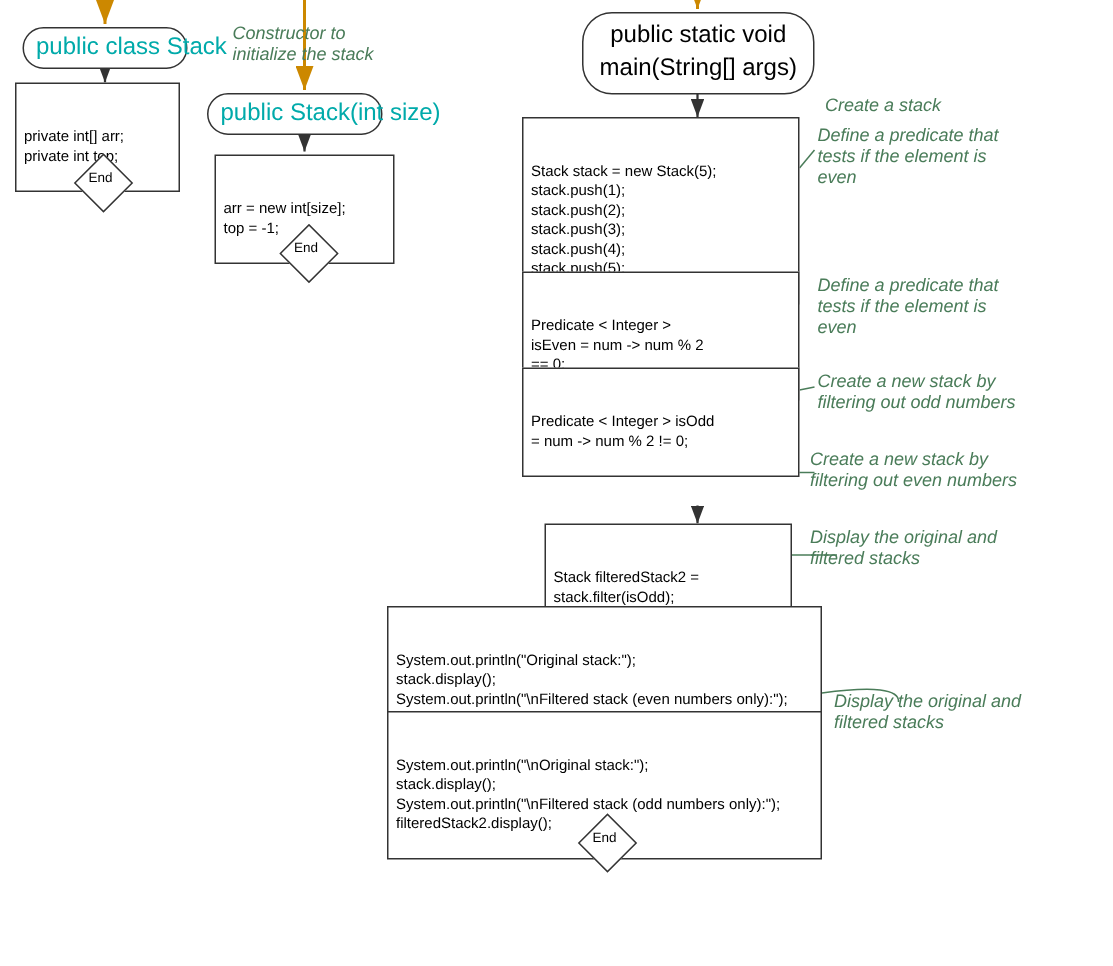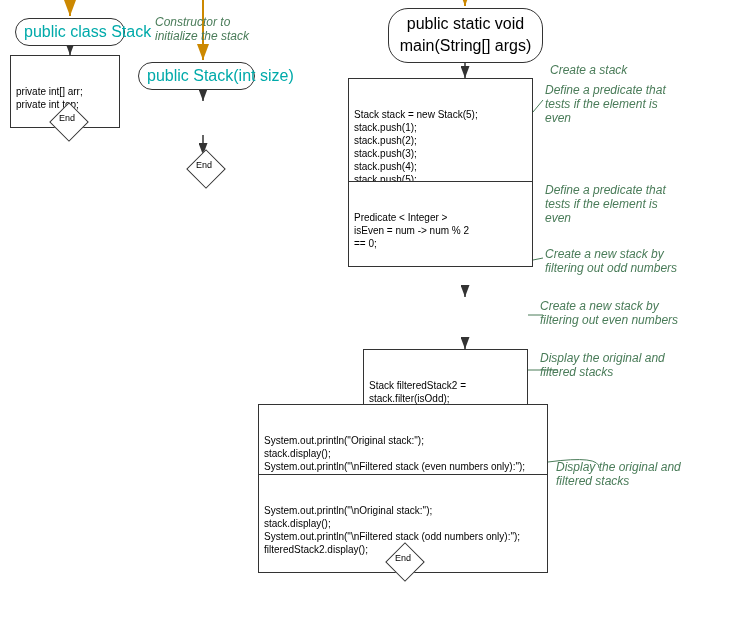--- a/index.html
+++ b/index.html
@@ -139,20 +139,24 @@
 
   <div class="annotation" style="left:155px; top:15px; width:115px;">
     <span>Constructor to
 initialize the stack</span>
   </div>
 
   <div class="start-oval" style="left:138px; top:62px; width:117px;">
     <span class="label-cyan">public Stack(int size)</span>
   </div>
 
+  <div class="flowchart-node" style="left:143px; top:103px; width:120px; white-space:pre-line;">
+    <span>arr = new int[size];
+top = -1;</span>
+  </div>
 
   <div class="diamond-wrapper" style="left:192px; top:155px;">
     <div class="diamond"></div>
     <span style="position:absolute;top:5px;left:4px;font-size:9px;z-index:2;">End</span>
   </div>
 
   <div class="start-oval" style="left:388px; top:8px; width:155px; line-height:1.4;">
     <span style="white-space:pre-line;">public static void
 main(String[] args)</span>
   </div>
@@ -181,20 +185,24 @@
 isEven = num -&gt; num % 2
 == 0;</span>
   </div>
 
   <div class="annotation" style="left:545px; top:183px; width:140px;">
     <span>Define a predicate that
 tests if the element
 is even</span>
   </div>
 
+  <div class="flowchart-node" style="left:348px; top:245px; width:185px; white-space:pre-line;">
+    <span>Predicate &lt; Integer &gt; isOdd
+= num -&gt; num % 2 != 0;</span>
+  </div>
 
   <div class="annotation" style="left:545px; top:247px; width:145px;">
     <span>Create a new stack by
 filtering out odd numbers</span>
   </div>
 
 
   <div class="annotation" style="left:540px; top:299px; width:145px;">
     <span>Create a new stack by
 filtering out even

